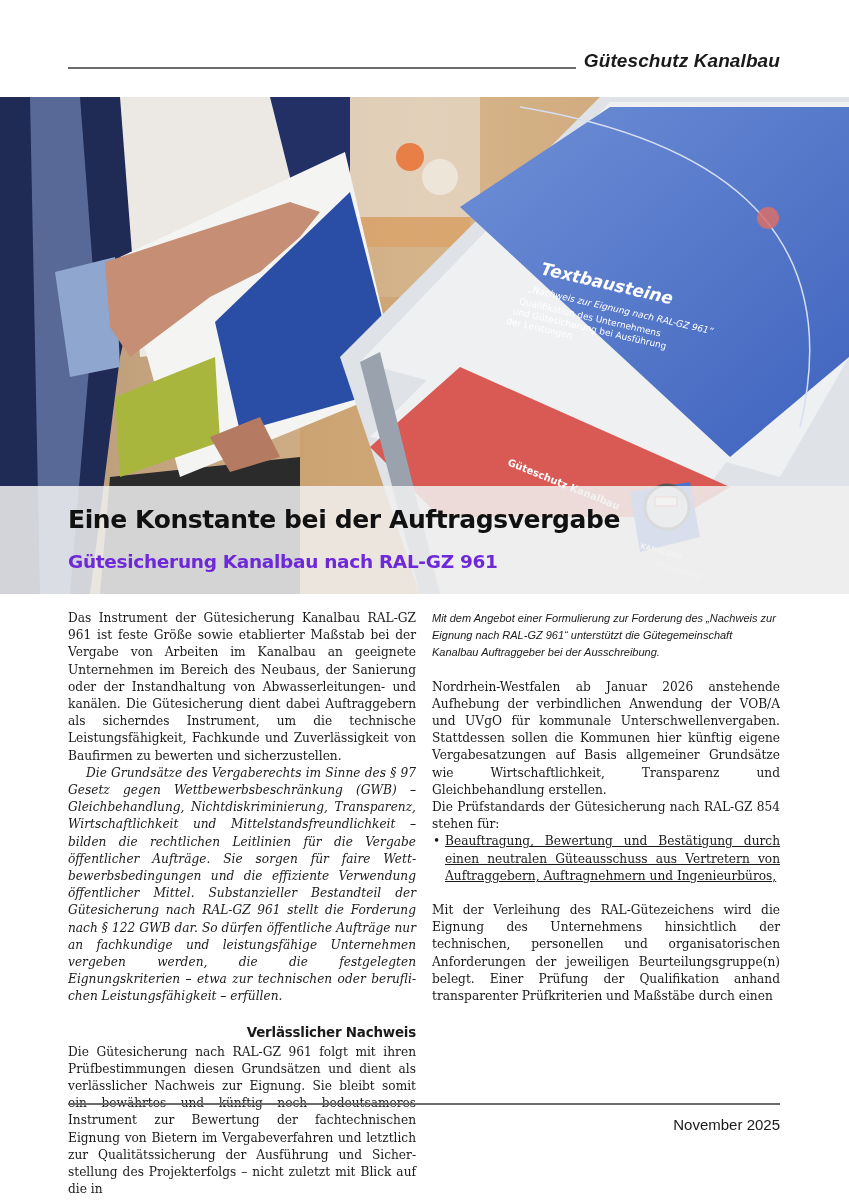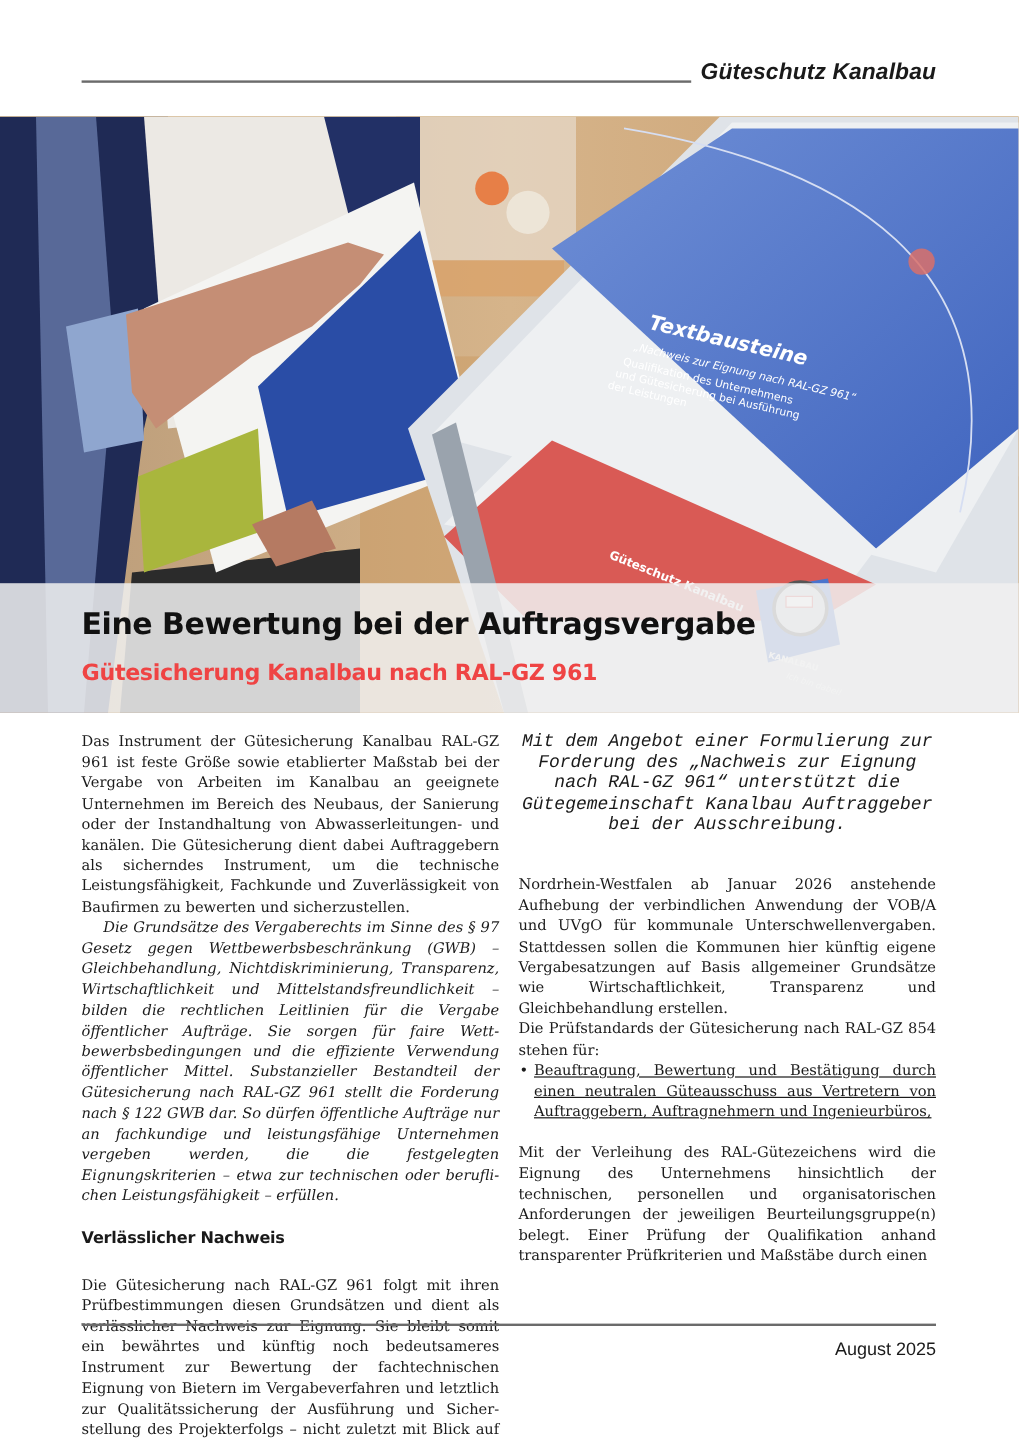--- a/index.html
+++ b/index.html
@@ -8,30 +8,30 @@
 
   
   .header-rule { position: absolute; left: 68px; top: 67px; width: 508px; height: 2px; background: #6b6b6b; }
   .header-title { position: absolute; right: 69px; top: 50px; font-family: "Liberation Sans", sans-serif; font-style: italic; font-weight: bold; font-size: 19px; color: #1a1a1a; letter-spacing: 0.1px; }
 
   
   .hero { position: absolute; left: 0; top: 97px; width: 849px; height: 497px; overflow: hidden; background: #c9a26b; }
   .hero svg { display: block; }
   .title-band { position: absolute; left: 0; top: 486px; width: 849px; height: 108px; background: rgba(240,240,240,0.86); }
   .headline { position: absolute; left: 68px; top: 505px; font-family: "DejaVu Sans", sans-serif; font-weight: bold; font-size: 25px; color: #111; letter-spacing: -0.4px; white-space: nowrap; }
-  .subheadline { position: absolute; left: 68px; top: 551px; font-family: "DejaVu Sans", sans-serif; font-weight: bold; font-size: 18.5px; color: #ef4444; letter-spacing: -0.3px; white-space: nowrap; }
+  .subheadline { position: absolute; left: 68px; top: 551px; font-family: "DejaVu Sans", sans-serif; font-weight: bold; font-size: 18.5px; color: #6d28d9; letter-spacing: -0.3px; white-space: nowrap; }
 
   
   .col { position: absolute; top: 610px; width: 348px; font-size: 12.2px; line-height: 17.2px; text-align: justify; hyphens: manual; }
   .col-left { left: 68px; }
   .col-right { left: 432px; }
   .col p { margin: 0; }
   .indent { text-indent: 18px; font-style: italic; }
   .sec-head { font-family: "DejaVu Sans", sans-serif; font-weight: bold; font-size: 13.4px; line-height: 17px; letter-spacing: -0.2px; text-align: left; }
-  .italic-note { font-family: Liberation Mono, monospace; font-style: italic; font-size: 15px; line-height: 17.2px; text-align: center; }
+  .italic-note { font-family: Liberation Sans, sans-serif; font-style: italic; font-size: 11px; line-height: 17.2px; text-align: left; }
   .bullets { list-style: none; text-decoration: underline; }
   .bullets li { position: relative; padding-left: 13px; }
   .bullets li::before { content: "•"; position: absolute; left: 1px; top: 0; }
 
   .bottom-rule { position: absolute; left: 68px; top: 1103px; width: 712px; height: 2px; background: #6b6b6b; }
   .footer-date { position: absolute; right: 69px; top: 1116px; font-family: "Liberation Sans", sans-serif; font-size: 15px; color: #1a1a1a; }
 </style>
 </head>
 <body>
 
@@ -98,34 +98,34 @@
     <g>
       <path d="M630 395 L690 385 L700 440 L640 455 Z" fill="#4a74cc"></path>
       <circle cx="667" cy="410" r="22" fill="#cfd3d8" stroke="#555" stroke-width="3"></circle>
       <rect x="655" y="400" width="22" height="9" fill="#ffffff" stroke="#d9534f" stroke-width="1"></rect>
       <text x="640" y="451" font-size="7" font-weight="bold" fill="#ffffff" font-family="DejaVu Sans, sans-serif" transform="rotate(15 640 451)">KANALBAU</text>
       <text x="655" y="468" font-size="7" fill="#ffffff" font-style="italic" font-family="DejaVu Sans, sans-serif" transform="rotate(18 655 468)">Ich bin dabei!</text>
     </g>
   </svg>
 </div>
 <div class="title-band"></div>
-<h1 class="headline">Eine Bewertung bei der Auftragsvergabe</h1>
+<h1 class="headline">Eine Konstante bei der Auftragsvergabe</h1>
 <h2 class="subheadline">Gütesicherung Kanalbau nach RAL-GZ 961</h2>
 
 <div class="col col-left">
   <p>Das Instrument der Gütesicherung Kanalbau RAL-GZ 961 ist feste Größe sowie etablierter Maßstab bei der Vergabe von Arbeiten im Kanalbau an geeignete Unternehmen im Bereich des Neubaus, der Sanierung oder der Instandhaltung von Ab­wasserleitungen- und kanälen. Die Gütesicherung dient dabei Auftraggebern als sicherndes Instrument, um die technische Leistungsfähigkeit, Fachkunde und Zuverlässigkeit von Bau­firmen zu bewerten und sicherzustellen.</p>
   <p class="indent">Die Grundsätze des Vergaberechts im Sinne des § 97 Gesetz gegen Wettbewerbsbeschränkung (GWB) – Gleichbehandlung, Nichtdiskriminierung, Transparenz, Wirtschaftlichkeit und Mittelstandsfreundlichkeit – bilden die rechtlichen Leitlinien für die Vergabe öffentlicher Aufträge. Sie sorgen für faire Wett­bewerbsbedingungen und die effiziente Verwendung öffent­licher Mittel. Substanzieller Bestandteil der Gütesicherung nach RAL-GZ 961 stellt die Forderung nach § 122 GWB dar. So dürfen öffentliche Aufträge nur an fachkundige und leis­tungsfähige Unternehmen vergeben werden, die die festge­legten Eignungskriterien – etwa zur technischen oder berufli­chen Leistungsfähigkeit – erfüllen.</p>
-  <h3 class="sec-head" style="margin-top:18px; margin-bottom:22px;">Verlässlicher Nachweis</h3>
+  <h3 class="sec-head" style="margin-top:18px; margin-bottom:3px;text-align:right;">Verlässlicher Nachweis</h3>
   <p>Die Gütesicherung nach RAL-GZ 961 folgt mit ihren Prüfbe­stimmungen diesen Grundsätzen und dient als verlässlicher Nachweis zur Eignung. Sie bleibt somit ein bewährtes und künftig noch bedeutsameres Instrument zur Bewertung der fachtechnischen Eignung von Bietern im Vergabeverfahren und letztlich zur Qualitätssicherung der Ausführung und Sicher­stellung des Projekterfolgs – nicht zuletzt mit Blick auf die in</p>
 </div>
 
 <div class="col col-right">
   <p class="italic-note">Mit dem Angebot einer Formulierung zur Forderung des „Nach­weis zur Eignung nach RAL-GZ 961“ unterstützt die Gütegemein­schaft Kanalbau Auftraggeber bei der Ausschreibung.</p>
-  <p style="margin-top:33px;">Nordrhein-Westfalen ab Januar 2026 anstehende Aufhebung der verbindlichen Anwendung der VOB/A und UVgO für kom­munale Unterschwellenvergaben. Stattdessen sollen die Kom­munen hier künftig eigene Vergabesatzungen auf Basis allge­meiner Grundsätze wie Wirtschaftlichkeit, Transparenz und Gleichbehandlung erstellen.</p>
+  <p style="margin-top:17px;">Nordrhein-Westfalen ab Januar 2026 anstehende Aufhebung der verbindlichen Anwendung der VOB/A und UVgO für kom­munale Unterschwellenvergaben. Stattdessen sollen die Kom­munen hier künftig eigene Vergabesatzungen auf Basis allge­meiner Grundsätze wie Wirtschaftlichkeit, Transparenz und Gleichbehandlung erstellen.</p>
   <p>Die Prüfstandards der Gütesicherung nach RAL-GZ 854 stehen für:</p>
   <ul class="bullets">
     <li>Beauftragung, Bewertung und Bestätigung durch einen neu­tralen Güteausschuss aus Vertretern von Auftraggebern, Auf­tragnehmern und Ingenieurbüros,</li>
   </ul>
   <p style="margin-top:17px;">Mit der Verleihung des RAL-Gütezeichens wird die Eignung des Unternehmens hinsichtlich der technischen, personellen und organisatorischen Anforderungen der jeweiligen Beurtei­lungsgruppe(n) belegt. Einer Prüfung der Qualifikation an­hand transparenter Prüfkriterien und Maßstäbe durch einen</p>
 </div>
 
 <div class="bottom-rule"></div>
-<div class="footer-date">August 2025</div>
+<div class="footer-date">November 2025</div>
 
 </body></html>

